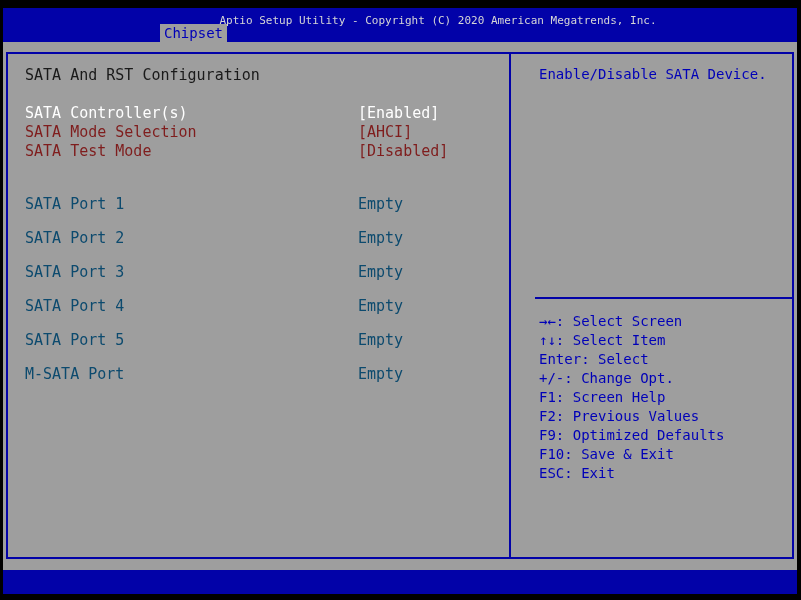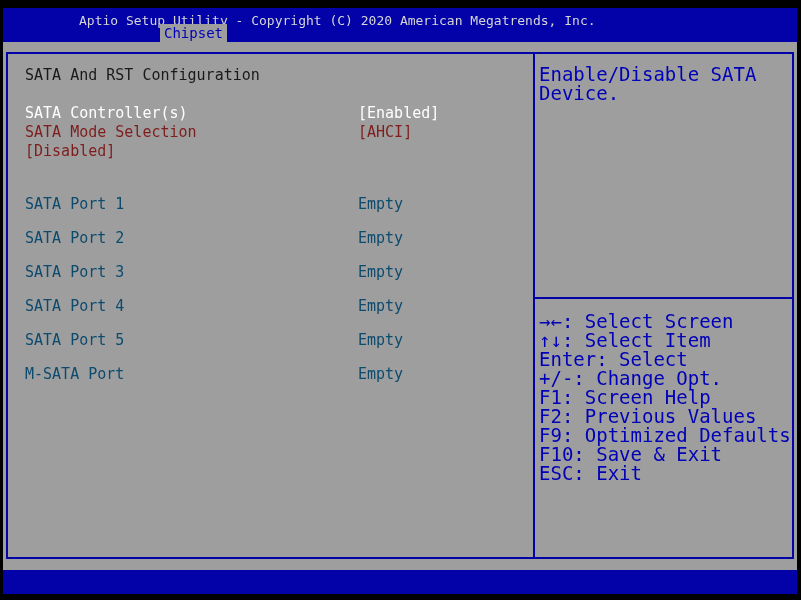--- a/index.html
+++ b/index.html
@@ -7,21 +7,21 @@
     position:relative; width:801px; height:600px; background:#000000;
     font-family:"DejaVu Sans Mono", monospace; overflow:hidden;
     -webkit-font-smoothing:none;
   }
   
   .titlebar {
     position:absolute; left:3px; top:8px; width:794px; height:34px;
     background:#0202a8;
   }
   .title {
-    color:#d6d6d6; font-size:13px; line-height:25px; text-align:left;
+    color:#d6d6d6; font-size:11px; line-height:25px; text-align:center;
     padding-left:76px; white-space:pre;
   }
   .tab {
     position:absolute; left:157px; bottom:0; height:18px; min-width:58px;
     padding:0 4px; background:#9e9e9e; color:#0000b8;
     font-size:14px; line-height:18px; text-align:center; white-space:pre;
   }
   
   .body-area {
     position:absolute; left:3px; top:42px; width:794px; height:528px;
@@ -36,21 +36,21 @@
   }
   .section-title { color:#1a1a1a; line-height:19px; white-space:pre; }
   .spacer { height:19px; }
   .row { display:flex; line-height:19px; white-space:pre;gap:48px; }
   .row .label { width:285px; flex:0 0 285px; }
   .row.option { color:#7f1d1d; }
   .row.option.selected { color:#ffffff; }
   .row.info { color:#0c4a6e;margin-top:15px; }
   .right-panel {
     flex:0 0 257px; width:257px; border-left:2px solid #0202a8;
-    display:flex; flex-direction:column; font-size:19px; color:#0000b8;
+    display:flex; flex-direction:column; font-size:14px; color:#0000b8;padding-left:24px;
   }
   .description {
     height:232px; padding:11px 4px 0 4px;
     border-bottom:2px solid #0202a8; line-height:19px; white-space:pre-wrap;
   }
   .help-keys { padding:13px 0 0 4px; }
   .help-row { line-height:19px; white-space:pre; }
   
   .footerbar {
     position:absolute; left:3px; top:570px; width:794px; height:24px;
@@ -77,20 +77,21 @@
 
         <div class="row option selected">
           <span class="label">SATA Controller(s)</span>
           <span class="value">[Enabled]</span>
         </div>
         <div class="row option">
           <span class="label">SATA Mode Selection</span>
           <span class="value">[AHCI]</span>
         </div>
         <div class="row option">
+          <span class="label">SATA Test Mode</span>
           <span class="value">[Disabled]</span>
         </div>
 
         <div class="spacer"></div>
 
         <div class="row info">
           <span class="label">SATA Port 1</span>
           <span class="value">Empty</span>
         </div>
         <div class="row info">

